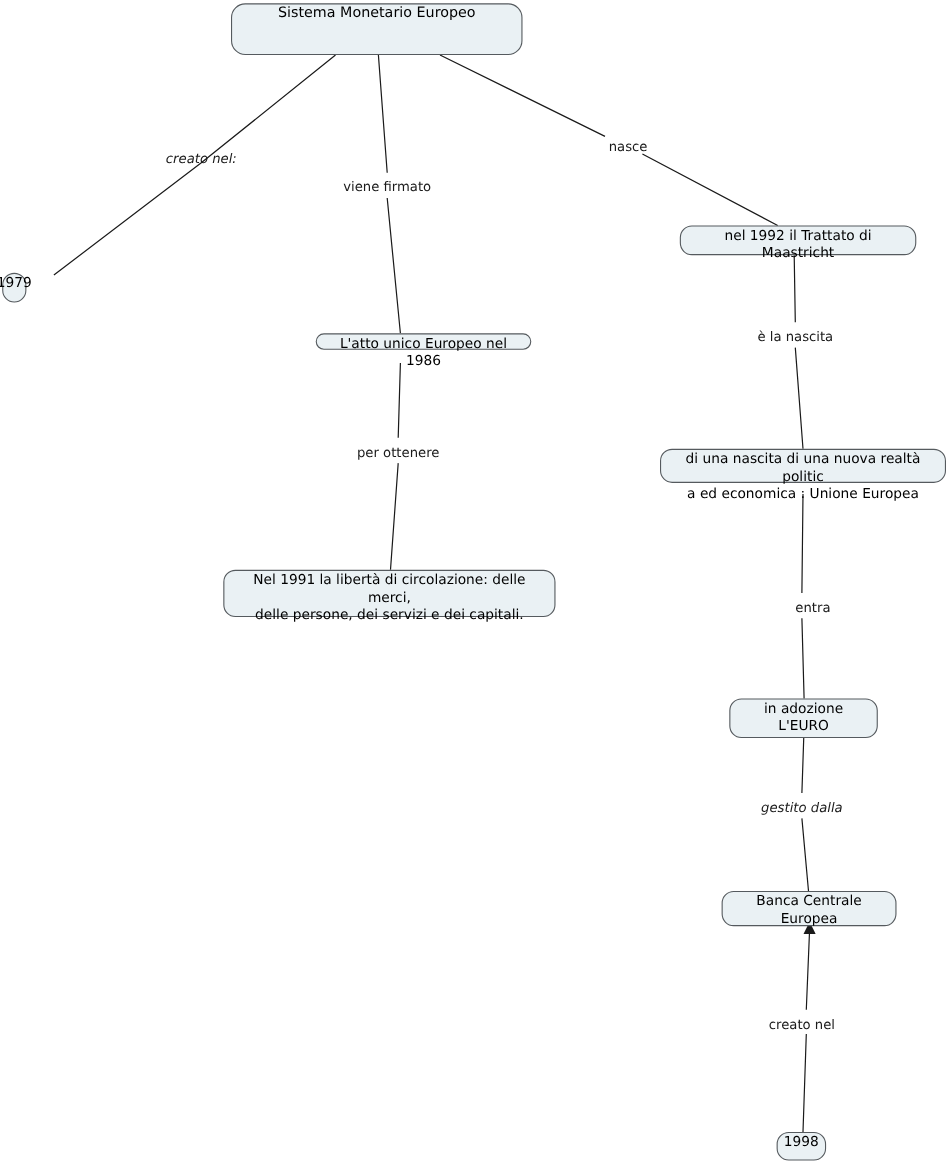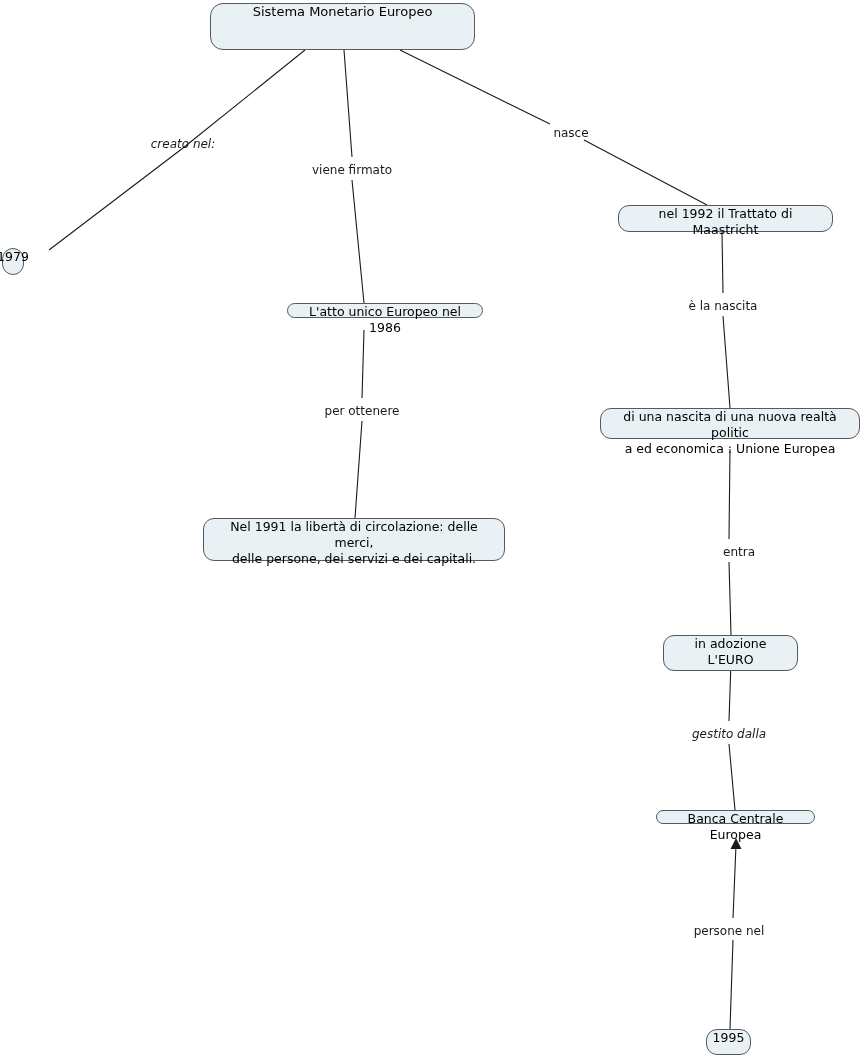--- a/index.html
+++ b/index.html
@@ -90,27 +90,27 @@
   <div id="nodes-container">
       <div class="node root" style="left: 210px; top: 3px; width: 265px; height: 47px;"><span>Sistema Monetario Europeo</span></div>
       <div class="node" style="left: 2px; top: 248px; width: 22px; height: 27px;"><span>1979</span></div>
       <div class="node" style="left: 267px; top: 303px; width: 196px; height: 15px; margin-left: 20px;"><span>L'atto unico Europeo nel 1986</span></div>
       <div class="node" style="left: 203px; top: 518px; width: 302px; height: 43px;"><span>Nel 1991 la libertà di circolazione: delle merci,
 delle persone, dei servizi e dei capitali.</span></div>
       <div class="node" style="left: 618px; top: 205px; width: 215px; height: 27px;"><span>nel 1992 il Trattato di Maastricht</span></div>
       <div class="node" style="left: 600px; top: 408px; width: 260px; height: 31px;"><span>di una nascita di una nuova realtà politic
 a ed economica : Unione Europea</span></div>
       <div class="node" style="left: 663px; top: 635px; width: 135px; height: 36px;"><span>in adozione L'EURO</span></div>
-      <div class="node" style="left: 656px; top: 810px; width: 159px; height: 14px;"><span>Banca Centrale Europea</span></div>
-      <div class="node" style="left: 706px; top: 1029px; width: 45px; height: 26px;"><span>1995</span></div>
+      <div class="node" style="left: 656px; top: 810px; width: 159px; height: 32px;"><span>Banca Centrale Europea</span></div>
+      <div class="node" style="left: 706px; top: 1029px; width: 45px; height: 26px;"><span>1998</span></div>
     </div>
   <div id="labels-container">
       <div class="edge-label" style="left: 183px; top: 137px; font-style: italic;">creato nel:</div>
       <div class="edge-label" style="left: 352px; top: 163px;">viene firmato</div>
       <div class="edge-label" style="left: 571px; top: 126px;">nasce</div>
       <div class="edge-label" style="left: 362px; top: 404px;">per ottenere</div>
       <div class="edge-label" style="left: 723px; top: 299px;">è la nascita</div>
       <div class="edge-label" style="left: 729px; top: 545px; margin-left: 10px;">entra</div>
       <div class="edge-label" style="left: 729px; top: 727px; font-style: italic;">gestito dalla</div>
-      <div class="edge-label" style="left: 729px; top: 924px;">persone nel</div>
+      <div class="edge-label" style="left: 729px; top: 924px;">creato nel</div>
     </div>
 
 </div>
 
 </body></html>

